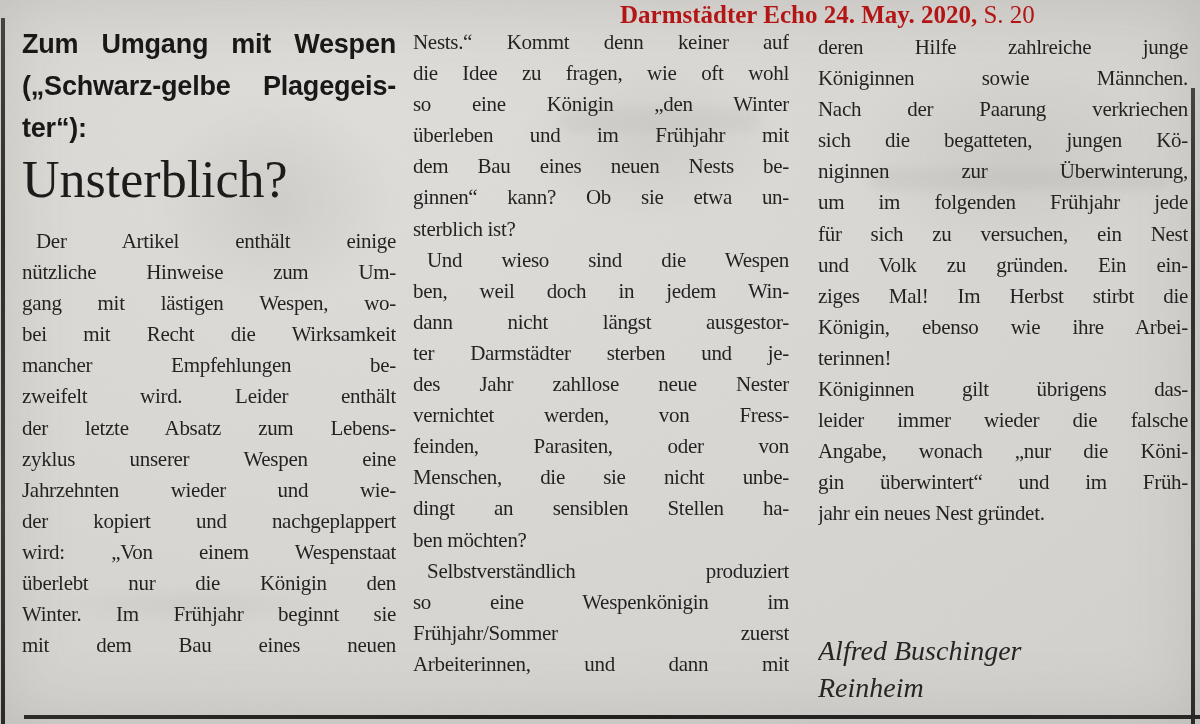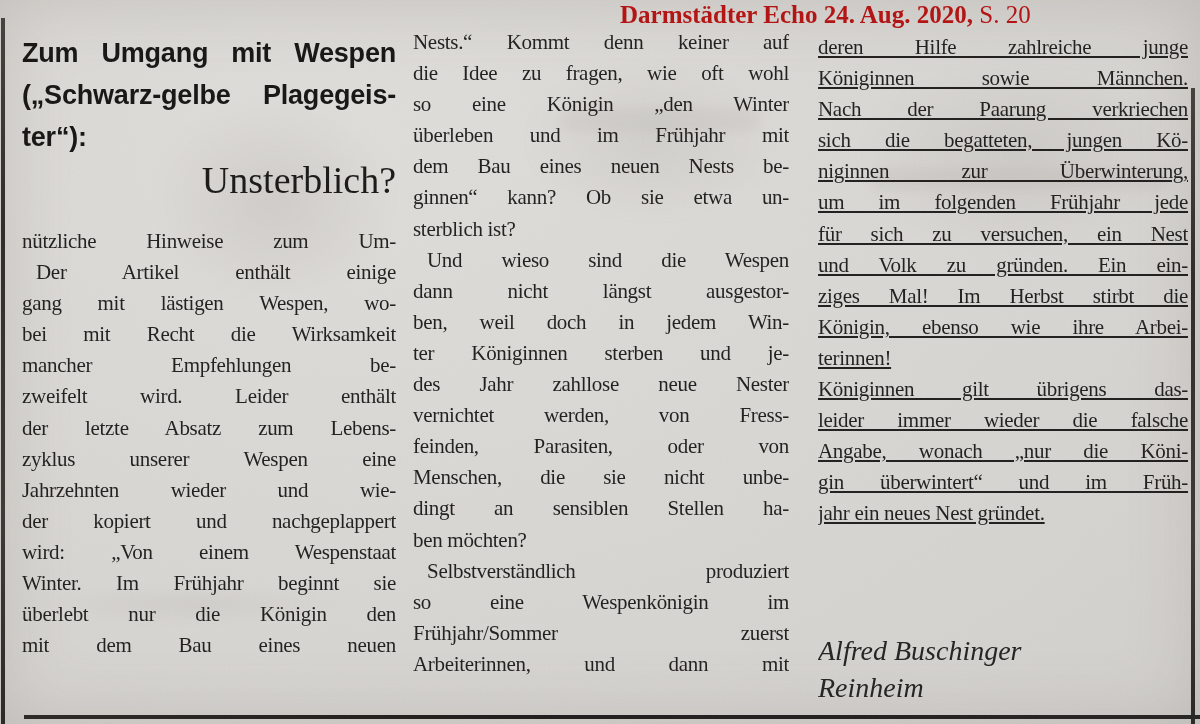--- a/index.html
+++ b/index.html
@@ -12,35 +12,35 @@
   }
   .abs{position:absolute;}
   
   #header-caption{
     left:620px; top:1px; width:560px;
     font-size:25px; line-height:27px; white-space:nowrap;
   }
   #header-caption .bold{font-weight:bold;}
   
   #intro{
-    left:22px; top:32px; width:374px;
+    left:22px; top:23px; width:374px;
     font-family:"Liberation Sans", sans-serif;
     font-weight:bold; font-size:27px; line-height:42px; color:#161514;
     letter-spacing:-0.2px;
   }
   
   #headline{
-    left:22px; top:156px; width:374px; text-align:right;
-    font-size:38px; line-height:48px; color:#1a1918;
+    left:22px; top:156px; width:374px; text-align:left;
+    font-size:52px; line-height:48px; color:#1a1918;
   }
   
   .bodycol{ font-size:21px; letter-spacing:-0.3px; color:#201f1e; }
   #col1-body{ left:22px;  top:226px; width:374px; }
   #col2-body{ left:413px; top:27px;  width:376px; }
-  #col3-body{ left:818px; top:32px;  width:370px;text-decoration:underline; }
+  #col3-body{ left:818px; top:32px;  width:370px; }
   .para{margin:0; padding:0;}
   .line{
     text-align:justify; text-align-last:justify;
     height:31.1px; line-height:31.1px; overflow:hidden; white-space:normal;
   }
   #intro .line{height:42px; line-height:42px;}
   .line.last{ text-align-last:left; }
   .line.first-indent{ padding-left:14px; }
   
   #signature{
@@ -72,65 +72,65 @@
 <div id="page">
 
   <div class="abs ghost blob" id="ghost1"></div>
   <div class="abs ghost blob" id="ghost2"></div>
   <div class="abs ghost blob" id="ghost3"></div>
   <div class="abs ghost blob" id="ghost4"></div>
   <div class="abs ghost bar" id="ghost-bar1"></div>
   <div class="abs ghost bar" id="ghost-bar2"></div>
 
   <div class="abs" id="header-caption" style="color: rgb(179, 18, 18);">
-    <span class="bold">Darmstädter Echo 24. Aug. 2020,</span><span> S. 20</span>
+    <span class="bold">Darmstädter Echo 24. May. 2020,</span><span> S. 20</span>
   </div>
 
   <div class="abs" id="intro">
       <div class="line">Zum Umgang mit Wespen</div>
       <div class="line">(„Schwarz-gelbe Plagegeis-</div>
       <div class="line last">ter“):</div>
     </div>
 
   <div class="abs" id="headline">Unsterblich?</div>
 
   <div class="abs bodycol" id="col1-body">
     <div class="para">
+        <div class="line first-indent">Der Artikel enthält einige</div>
         <div class="line">nützliche Hinweise zum Um-</div>
-        <div class="line first-indent">Der Artikel enthält einige</div>
         <div class="line">gang mit lästigen Wespen, wo-</div>
         <div class="line">bei mit Recht die Wirksamkeit</div>
         <div class="line">mancher Empfehlungen be-</div>
         <div class="line">zweifelt wird. Leider enthält</div>
         <div class="line">der letzte Absatz zum Lebens-</div>
         <div class="line">zyklus unserer Wespen eine</div>
         <div class="line">Jahrzehnten wieder und wie-</div>
         <div class="line">der kopiert und nachgeplappert</div>
         <div class="line">wird: „Von einem Wespenstaat</div>
+        <div class="line">überlebt nur die Königin den</div>
         <div class="line">Winter. Im Frühjahr beginnt sie</div>
-        <div class="line">überlebt nur die Königin den</div>
         <div class="line">mit dem Bau eines neuen</div>
       </div>
   </div>
 
   <div class="abs bodycol" id="col2-body">
     <div class="para">
         <div class="line">Nests.“ Kommt denn keiner auf</div>
         <div class="line">die Idee zu fragen, wie oft wohl</div>
         <div class="line">so eine Königin „den Winter</div>
         <div class="line">überleben und im Frühjahr mit</div>
         <div class="line">dem Bau eines neuen Nests be-</div>
         <div class="line">ginnen“ kann? Ob sie etwa un-</div>
         <div class="line last">sterblich ist?</div>
       </div>
     <div class="para">
         <div class="line first-indent">Und wieso sind die Wespen</div>
+        <div class="line">ben, weil doch in jedem Win-</div>
         <div class="line">dann nicht längst ausgestor-</div>
-        <div class="line">ben, weil doch in jedem Win-</div>
-        <div class="line">ter Königinnen sterben und je-</div>
+        <div class="line">ter Darmstädter sterben und je-</div>
         <div class="line">des Jahr zahllose neue Nester</div>
         <div class="line">vernichtet werden, von Fress-</div>
         <div class="line">feinden, Parasiten, oder von</div>
         <div class="line">Menschen, die sie nicht unbe-</div>
         <div class="line">dingt an sensiblen Stellen ha-</div>
         <div class="line last">ben möchten?</div>
       </div>
     <div class="para">
         <div class="line first-indent">Selbstverständlich produziert</div>
         <div class="line">so eine Wespenkönigin im</div>

